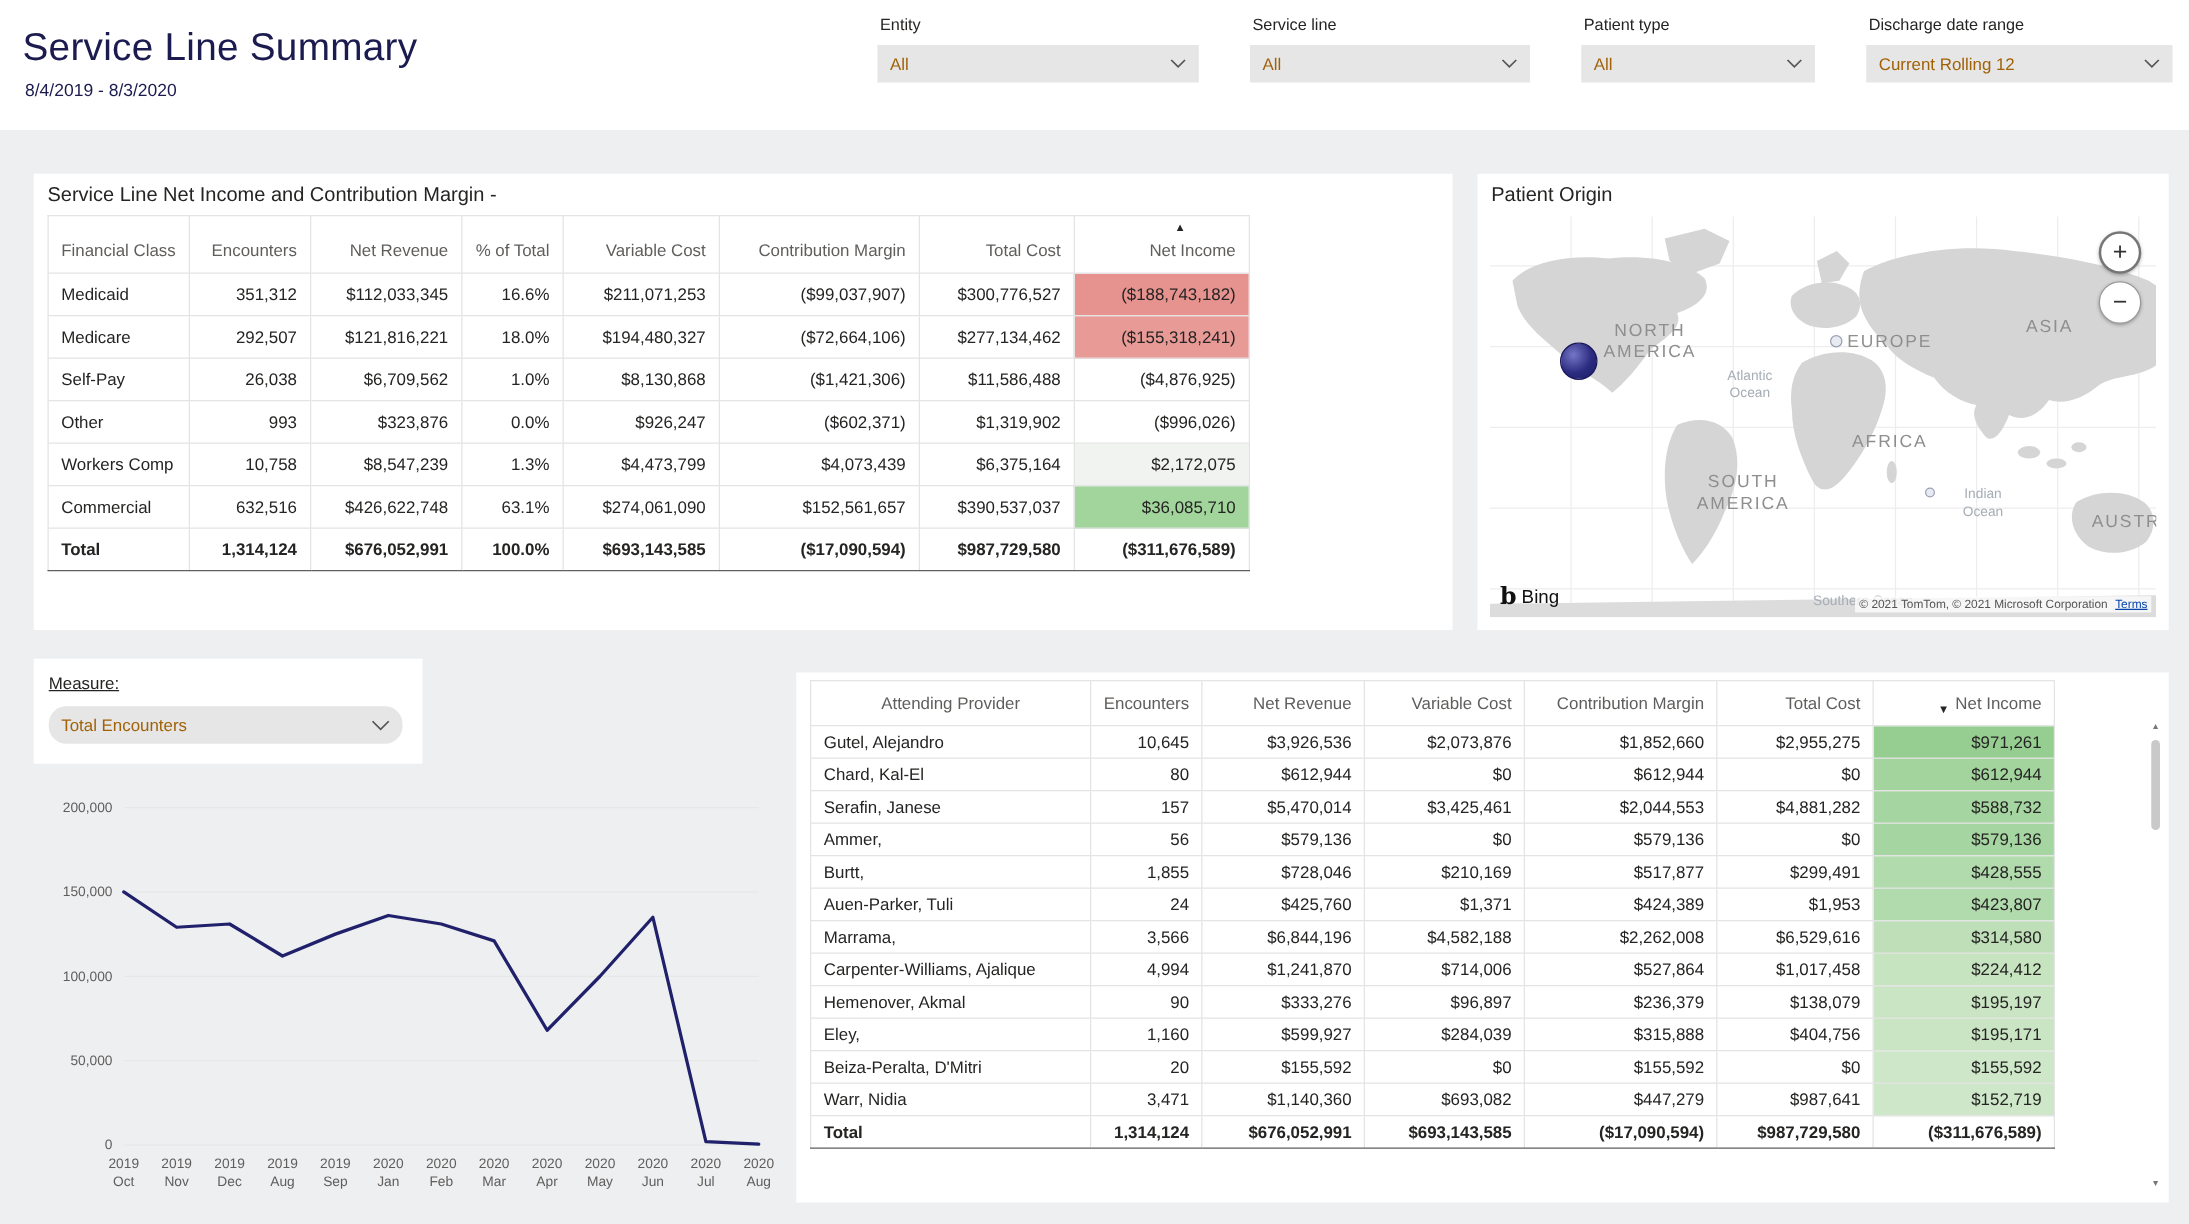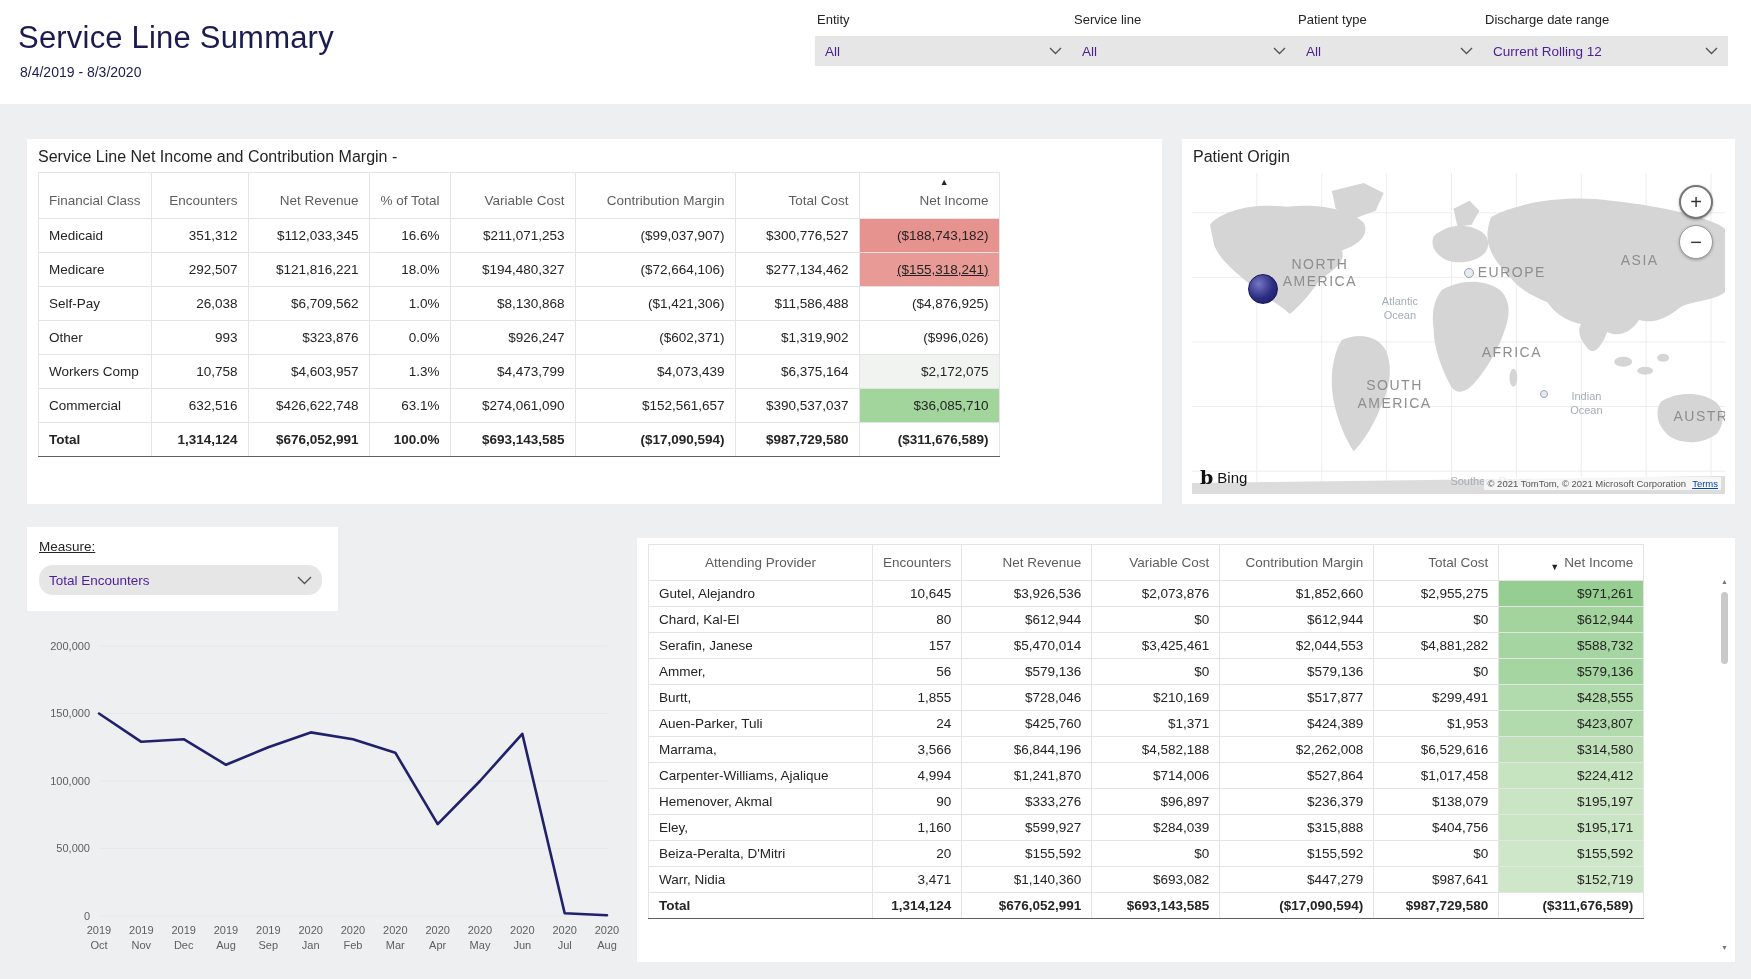--- a/index.html
+++ b/index.html
@@ -7,25 +7,25 @@
   body {
     width:1751px; height:979px; position:relative; overflow:hidden;
     background:#edeff1;
     font-family:"Liberation Sans","DejaVu Sans",sans-serif;
     color:#252423;
   }
   
   .topbar { position:absolute; left:0; top:0; width:100%; height:104px; background:#ffffff; }
   .page-title { position:absolute; left:18px; top:20px; font-size:31px; font-weight:500; color:#1b1b4f; letter-spacing:.2px; }
   .page-subtitle { position:absolute; left:20px; top:64px; font-size:14px; color:#1b1b4f; }
-  .filters { position:absolute; top:10px; right:23px; display:flex; }
+  .filters { position:absolute; top:10px; right:13px; display:flex; gap:41px; }
   .filter-label { font-size:13px; color:#252423; margin:2px 0 9px 2px; }
   .dropdown {
     height:30px; background:#e6e6e6; display:flex; align-items:center;
-    justify-content:space-between; padding:0 10px; font-size:13.5px; color:#4c1d95; cursor:pointer;
+    justify-content:space-between; padding:0 10px; font-size:13.5px; color:#a16207; cursor:pointer;
   }
   .chev svg { display:block; }
   
   .card { position:absolute; background:#ffffff; }
   .card-title { font-size:16px; color:#252423; padding:9px 0 0 11px; white-space:nowrap; }
   #card-serviceline { left:27px; top:139px; width:1135px; height:365px; }
   #card-map        { left:1182px; top:139px; width:553px; height:365px; }
   #card-measure    { left:27px; top:527px; width:311px; height:84px;text-decoration:underline; }
   #card-provider   { left:637px; top:538px; width:1098px; height:424px; overflow:hidden; }
   
@@ -165,21 +165,21 @@
           <td class="num" style="background: rgb(230, 146, 142);">($188,743,182)</td>
         </tr>
         <tr>
           <td>Medicare</td>
           <td class="num">292,507</td>
           <td class="num">$121,816,221</td>
           <td class="num">18.0%</td>
           <td class="num">$194,480,327</td>
           <td class="num">($72,664,106)</td>
           <td class="num">$277,134,462</td>
-          <td class="num" style="background: rgb(232, 154, 150); text-decoration: underline;">($155,318,241)</td>
+          <td class="num" style="background: rgb(232, 154, 150);">($155,318,241)</td>
         </tr>
         <tr>
           <td>Self-Pay</td>
           <td class="num">26,038</td>
           <td class="num">$6,709,562</td>
           <td class="num">1.0%</td>
           <td class="num">$8,130,868</td>
           <td class="num">($1,421,306)</td>
           <td class="num">$11,586,488</td>
           <td class="num">($4,876,925)</td>
@@ -190,21 +190,21 @@
           <td class="num">$323,876</td>
           <td class="num">0.0%</td>
           <td class="num">$926,247</td>
           <td class="num">($602,371)</td>
           <td class="num">$1,319,902</td>
           <td class="num">($996,026)</td>
         </tr>
         <tr>
           <td>Workers Comp</td>
           <td class="num">10,758</td>
-          <td class="num">$4,603,957</td>
+          <td class="num">$8,547,239</td>
           <td class="num">1.3%</td>
           <td class="num">$4,473,799</td>
           <td class="num">$4,073,439</td>
           <td class="num">$6,375,164</td>
           <td class="num" style="background: rgb(241, 243, 240);">$2,172,075</td>
         </tr>
         <tr>
           <td>Commercial</td>
           <td class="num">632,516</td>
           <td class="num">$426,622,748</td>

